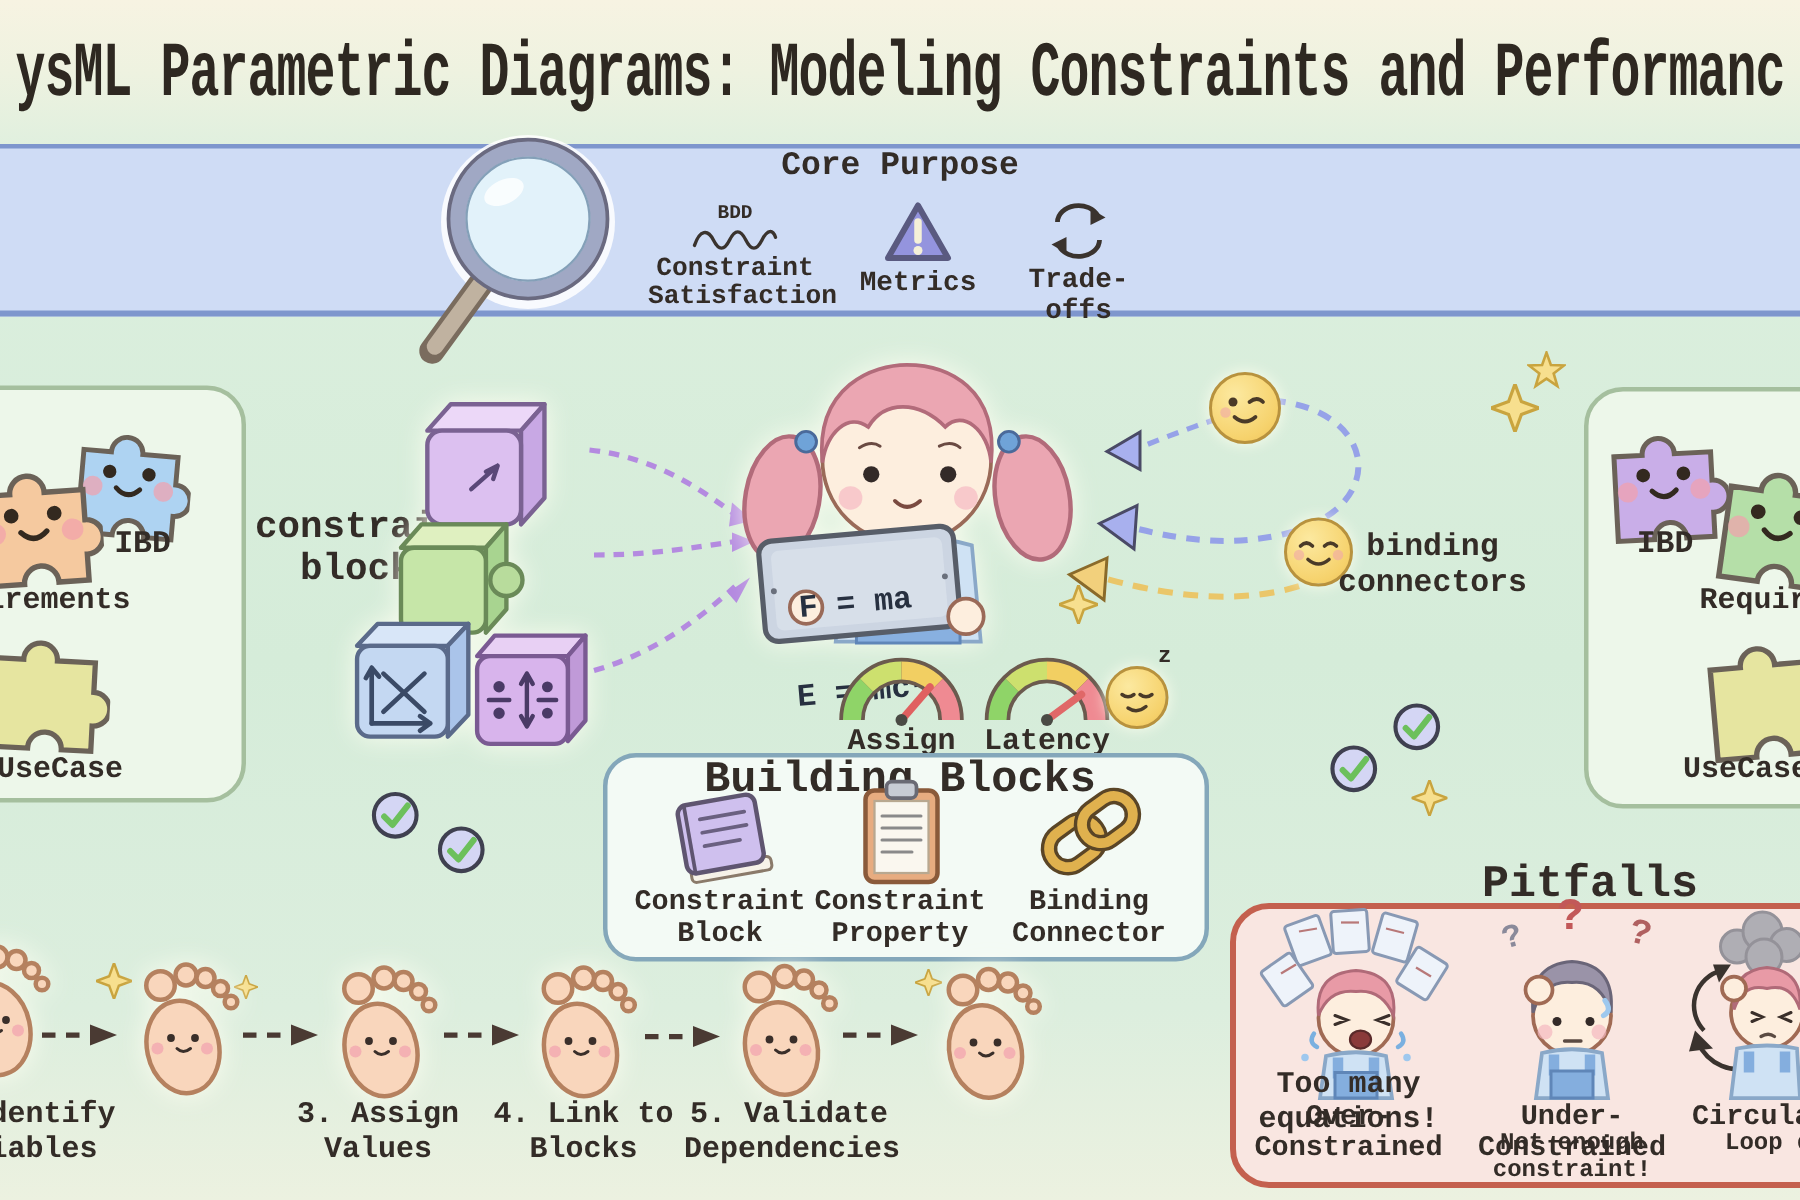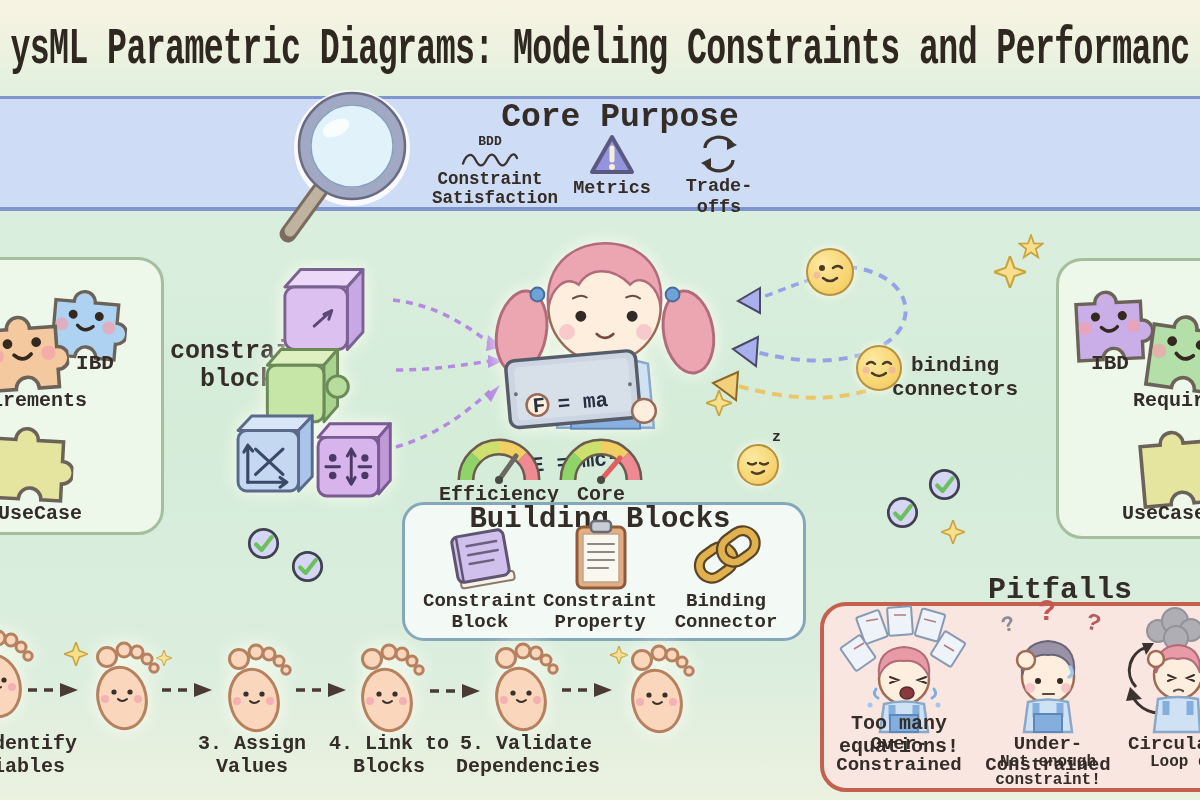--- a/index.html
+++ b/index.html
@@ -80,21 +80,21 @@
   <svg class="abs" style="left:278px;top:88px" width="164" height="152" viewBox="0 0 164 152">
     <circle cx="74" cy="60" r="58" fill="rgba(255,255,255,.85)"></circle>
     <line x1="42" y1="102" x2="10" y2="146" stroke="#7a6c5e" stroke-width="17" stroke-linecap="round"></line>
     <line x1="42" y1="102" x2="12" y2="143" stroke="#c0b2a0" stroke-width="11" stroke-linecap="round"></line>
     <circle cx="74" cy="58" r="47" fill="#e2f2fa" stroke="#a0a8c4" stroke-width="11"></circle>
     <circle cx="74" cy="58" r="53" fill="none" stroke="#6a6a80" stroke-width="2.5"></circle>
     <circle cx="74" cy="58" r="41" fill="none" stroke="#84a0b8" stroke-width="1.5"></circle>
     <ellipse cx="58" cy="40" rx="14" ry="8" fill="#ffffff" opacity=".8" transform="rotate(-25 58 40)"></ellipse>
   </svg>
 
-  <div class="abs txt" style="left:470px;top:99px;width:300px;font-size:33px">Core Purpose</div>
+  <div class="abs txt" style="left:450px;top:99px;width:300px;font-size:22px">Core Purpose</div>
 
   <div class="abs" style="left:432px;top:135px;width:116px">
     <div class="txt" style="font-size:13px">BDD</div>
     <svg style="margin:1px auto" width="64" height="18" viewBox="0 0 64 20">
       <path d="M2 14 C6 2 12 2 16 10 S24 18 28 10 S36 2 40 10 S48 18 52 10 S60 2 62 8" stroke="#3a332e" stroke-width="2.5" fill="none" stroke-linecap="round"></path>
     </svg>
     <div class="txt" style="font-size:17.5px">Constraint
 Satisfaction</div>
   </div>
 
@@ -222,35 +222,35 @@
       </g>
       <circle cx="44" cy="182" r="11" fill="#fdeede" stroke="#9a6a58" stroke-width="2.5"></circle>
       <circle cx="152" cy="188" r="12" fill="#fdeede" stroke="#9a6a58" stroke-width="2.5"></circle>
     </g>
   </svg>
   <div class="abs txt" style="left:508px;top:360px;width:130px;font-size:21px;line-height:1.4;color:#273040;transform:rotate(-5deg)">
     <div>F = ma</div>
     <div>E = mc²</div>
   </div>
 
-  <div class="abs" style="left:437px;top:430px;width:124px">
-    <svg style="margin:0 auto" width="88" height="54">
-      <use href="#gaugearc"></use>
-      <line x1="44" y1="50" x2="61" y2="26" stroke="#6a6a62" stroke-width="5" stroke-linecap="round"></line>
-      <circle cx="44" cy="50" r="4" fill="#4a4a44"></circle>
-    </svg>
-    <div class="txt" style="font-size:20px">Efficiency</div>
-  </div>
   <div class="abs" style="left:541px;top:430px;width:120px">
     <svg style="margin:0 auto" width="88" height="54">
       <use href="#gaugearc"></use>
       <line x1="44" y1="50" x2="63" y2="28" stroke="#e06060" stroke-width="5" stroke-linecap="round"></line>
       <circle cx="44" cy="50" r="4" fill="#4a4a44"></circle>
     </svg>
-    <div class="txt" style="font-size:20px">Core</div>
+    <div class="txt" style="font-size:20px">Assign</div>
+  </div>
+  <div class="abs" style="left:638px;top:430px;width:120px">
+    <svg style="margin:0 auto" width="88" height="54">
+      <use href="#gaugearc"></use>
+      <line x1="44" y1="50" x2="67" y2="33" stroke="#e06868" stroke-width="5" stroke-linecap="round"></line>
+      <circle cx="44" cy="50" r="4" fill="#4a4a44"></circle>
+    </svg>
+    <div class="txt" style="font-size:20px">Latency</div>
   </div>
 
   <div class="abs emoji" style="left:737px;top:444px;width:38px;height:38px">
     <svg width="38" height="38" viewBox="0 0 38 38">
       <path d="M9 17 q4 3 8 0 M21 17 q4 3 8 0" stroke="#4a3a28" stroke-width="2.3" fill="none" stroke-linecap="round"></path>
       <path d="M13 26 q6 4 12 -1" stroke="#4a3a28" stroke-width="2.3" fill="none" stroke-linecap="round"></path>
     </svg>
   </div>
   <span class="abs txt" style="left:772px;top:430px;font-size:15px">z</span>
 

